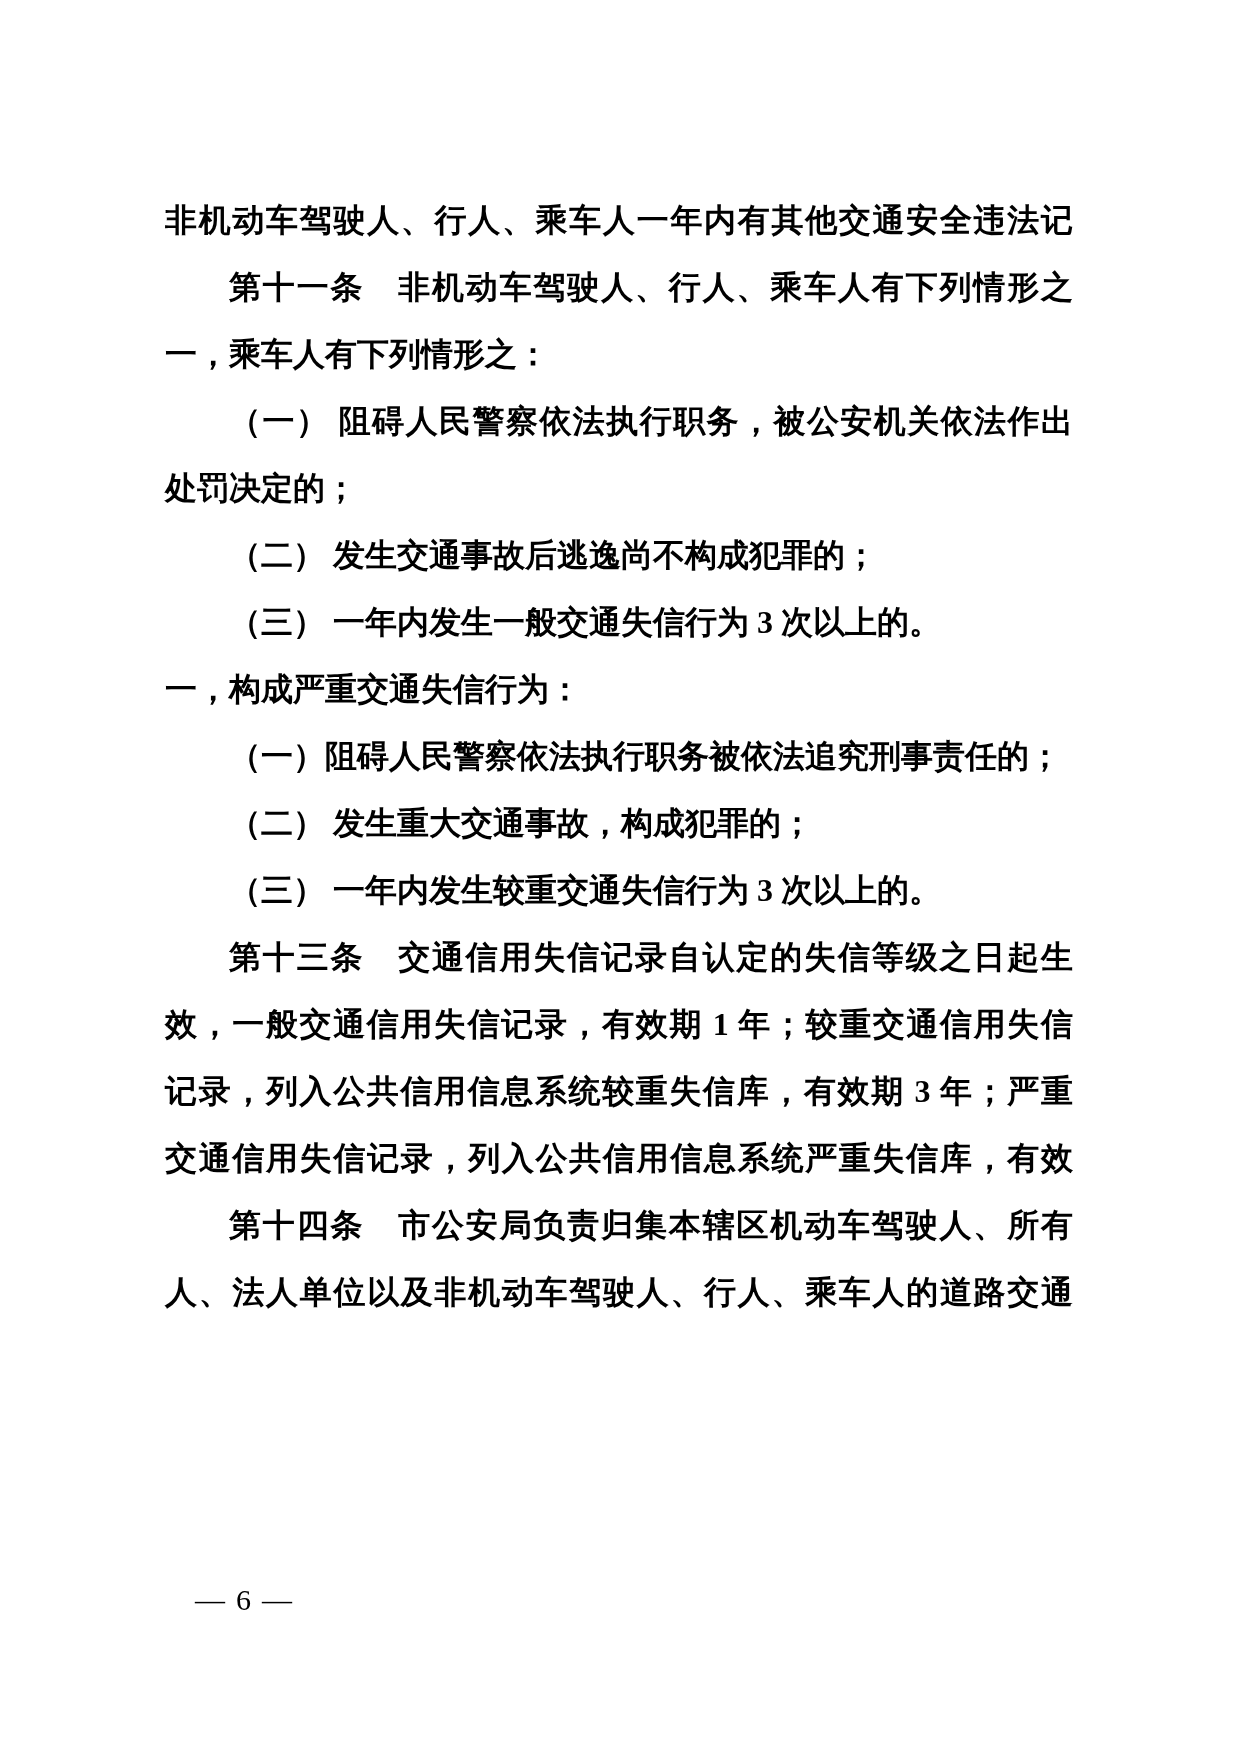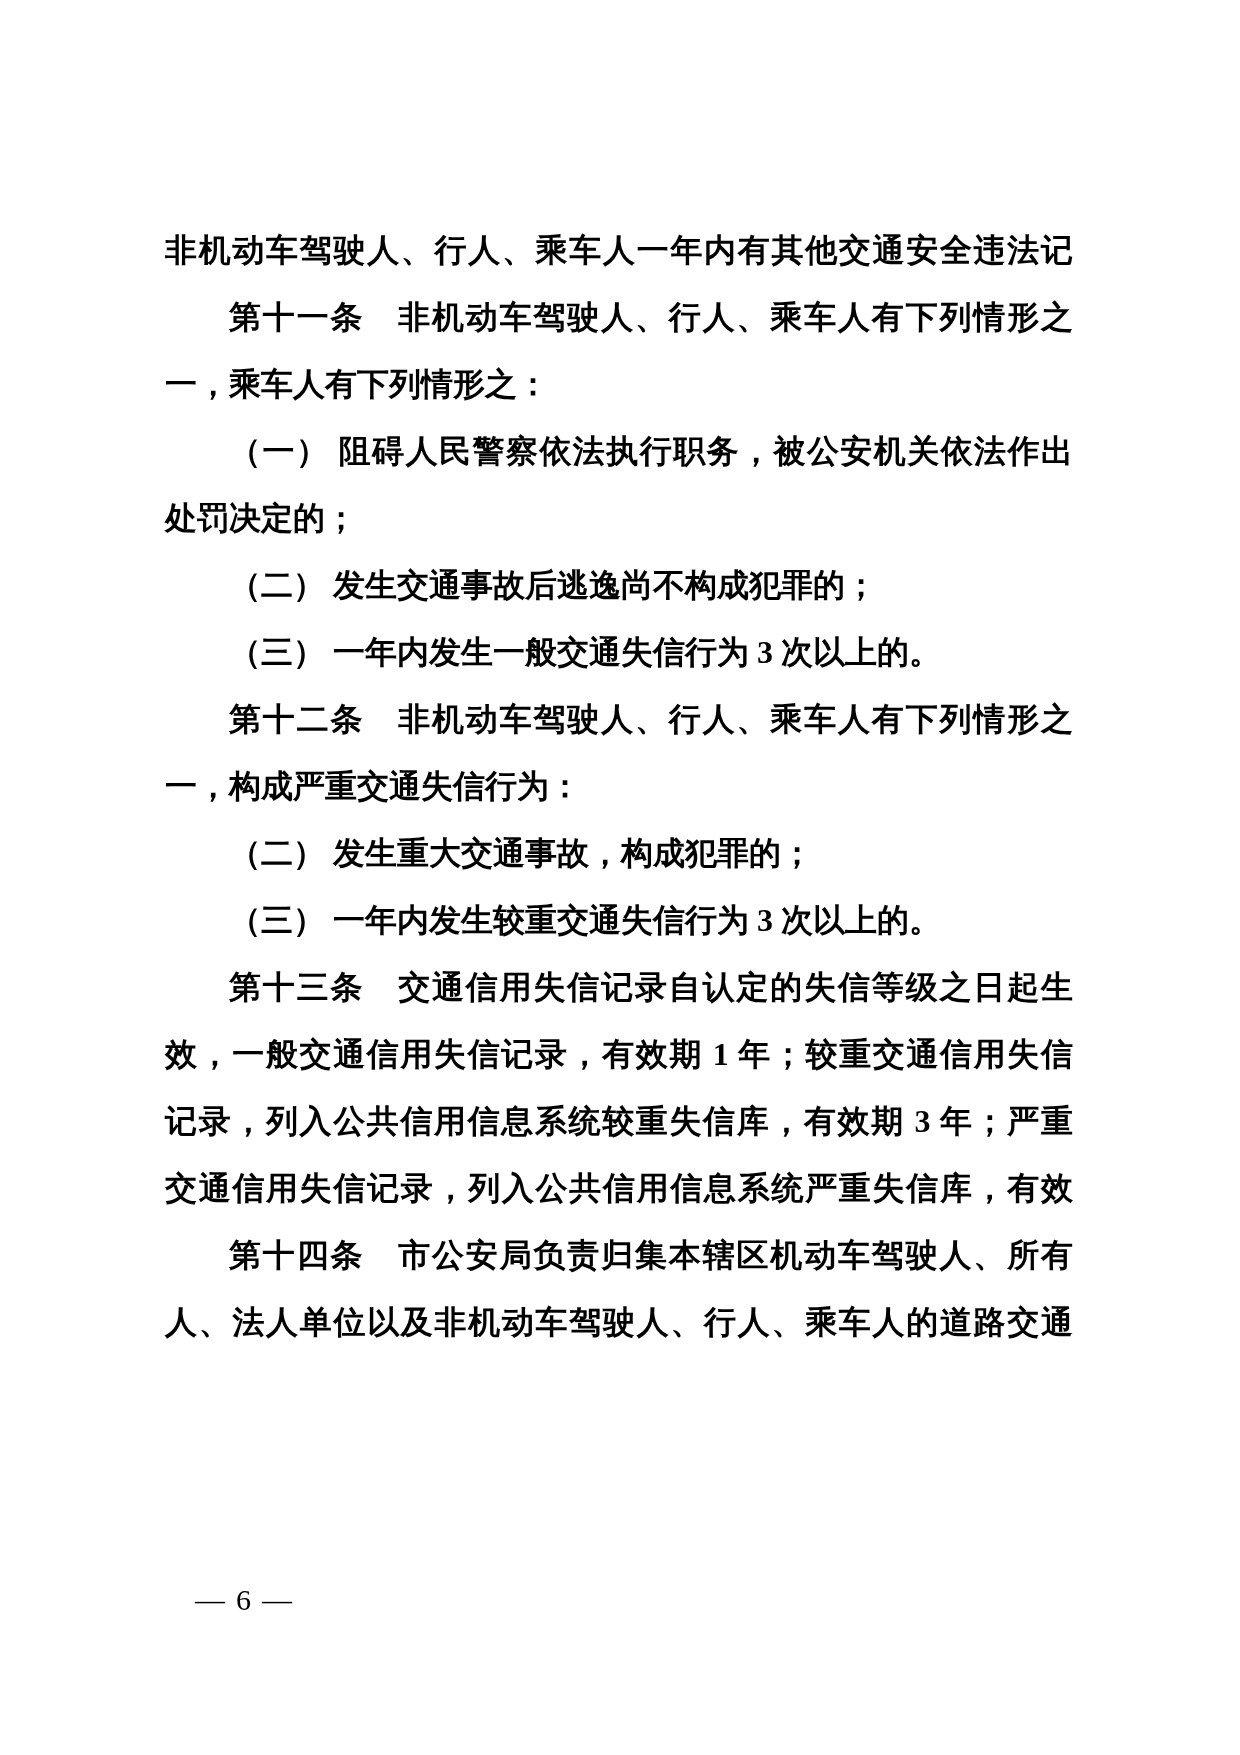--- a/index.html
+++ b/index.html
@@ -11,21 +11,21 @@
     position: relative;
     width: 1240px;
     height: 1755px;
     background: #ffffff;
     color: #000000;
     overflow: hidden;
   }
   .text-block {
     position: absolute;
     left: 165px;
-    top: 217px;
+    top: 187px;
     width: 908px;
     font-family: "Liberation Serif", "DejaVu Sans", serif;
     font-size: 32px;
     line-height: 67px;
     font-weight: bold;
     color: #000000;
   }
   .line {
     text-align: left;
     white-space: normal;
@@ -56,22 +56,22 @@
 
 <div class="page">
   <div class="text-block" id="text-block">
       <div class="line full">非机动车驾驶人、行人、乘车人一年内有其他交通安全违法记</div>
       <div class="line full indent">第十一条　非机动车驾驶人、行人、乘车人有下列情形之</div>
       <div class="line">一，乘车人有下列情形之：</div>
       <div class="line full indent">（一） 阻碍人民警察依法执行职务，被公安机关依法作出</div>
       <div class="line">处罚决定的；</div>
       <div class="line indent">（二） 发生交通事故后逃逸尚不构成犯罪的；</div>
       <div class="line indent">（三） 一年内发生一般交通失信行为 3 次以上的。</div>
-      <div class="line full indent">第十二条　非机动车驾驶人、行人、乘车人有下列情形之</div>
       <div class="line">一，构成严重交通失信行为：</div>
+      <div class="line indent">（一）阻碍人民警察依法执行职务被依法追究刑事责任的；</div>
       <div class="line indent">（二） 发生重大交通事故，构成犯罪的；</div>
       <div class="line indent">（三） 一年内发生较重交通失信行为 3 次以上的。</div>
       <div class="line full indent">第十三条　交通信用失信记录自认定的失信等级之日起生</div>
       <div class="line full">效，一般交通信用失信记录，有效期 1 年；较重交通信用失信</div>
       <div class="line full">记录，列入公共信用信息系统较重失信库，有效期 3 年；严重</div>
       <div class="line full">交通信用失信记录，列入公共信用信息系统严重失信库，有效</div>
       <div class="line full indent">第十四条　市公安局负责归集本辖区机动车驾驶人、所有</div>
       <div class="line full">人、法人单位以及非机动车驾驶人、行人、乘车人的道路交通</div>
     </div>
   <div class="footer">

